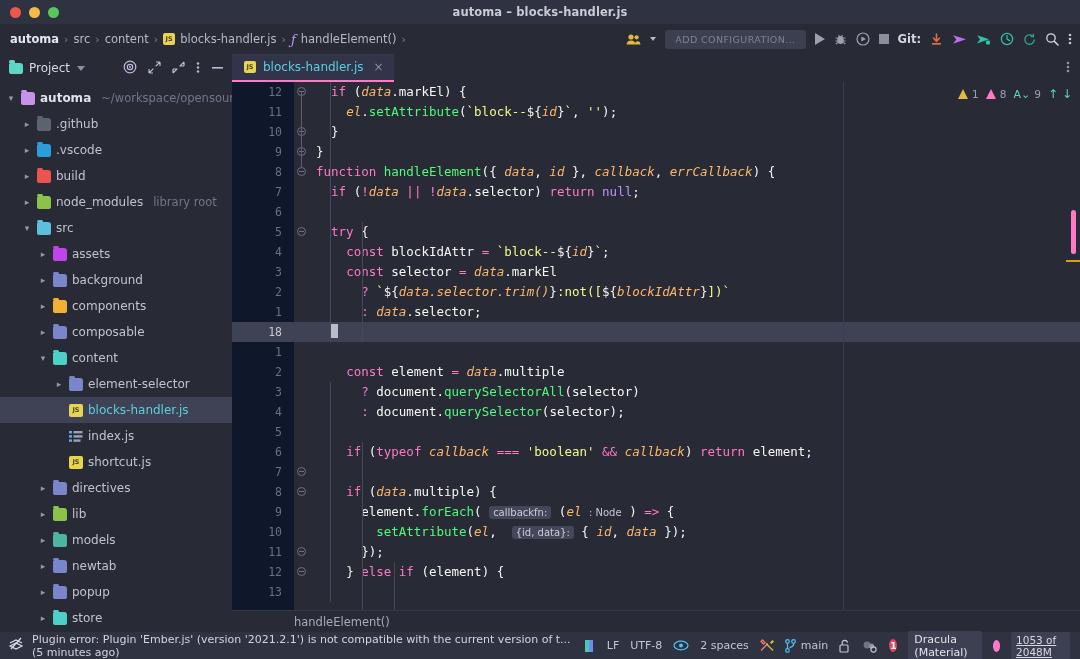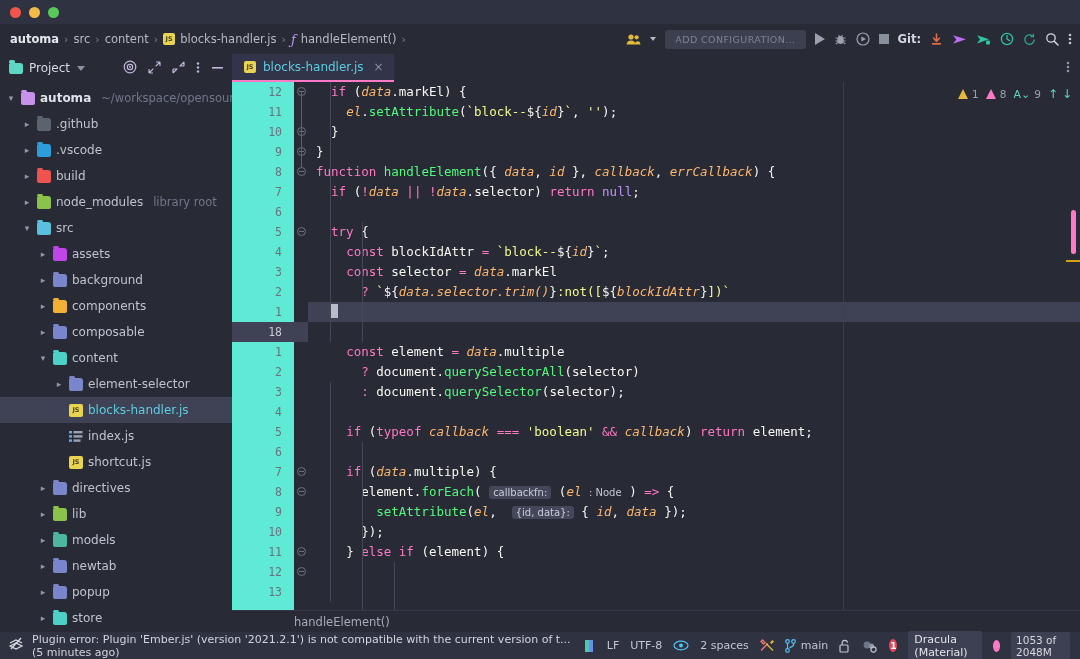--- a/index.html
+++ b/index.html
@@ -82,21 +82,21 @@
   .editor { flex: 1 1 auto; display: flex; flex-direction: column; min-width: 0; background: #282a36; }
   .tabs { height: 28px; flex: 0 0 28px; display: flex; align-items: stretch; background: #282a36; position: relative; }
   .tab {
     display: flex; align-items: center; gap: 7px; padding: 0 10px 0 12px;
     background: #32344a; border-bottom: 2.5px solid #ff79c6; font-size: 12px; color: #5bcfe0;
   }
   .tab .close { color: #8b90a1; font-size: 12px; margin-left: 3px; }
   .tabs-right { margin-left: auto; display: flex; align-items: center; padding-right: 10px; color: #9095a4; }
 
   .code-area { flex: 1 1 auto; display: flex; position: relative; min-height: 0; background: #282a36; overflow: hidden; }
-  .gutter { width: 62px; flex: 0 0 62px; background: #5eead4; position: relative; }
+  .gutter { width: 62px; flex: 0 0 62px; background: #0f172a; position: relative; }
   .fold { width: 14px; flex: 0 0 14px; background: #282a36; position: relative; }
   .codewrap { flex: 1 1 auto; position: relative; min-width: 0; overflow: hidden; }
   .margin-guide { position: absolute; left: 535px; top: 0; bottom: 0; width: 1px; background: #3b3e52; }
 
   .ln {
     height: 20px; line-height: 20px; text-align: right; padding-right: 12px;
     font-family: "DejaVu Sans Mono", monospace; font-size: 11.5px; color: #6b7085;
   }
   .ln.cur { color: #c7cad4; }
   .cl {
@@ -154,34 +154,35 @@
     padding: 0 10px 0 8px; gap: 8px; font-size: 11px; color: #c3c7d2;
   }
   .sb-msg { font-size: 11px; color: #d2d5de; }
   .sb-right { margin-left: auto; display: flex; align-items: center; gap: 11px; }
   .sb-item { display: flex; align-items: center; gap: 5px; white-space: nowrap; }
   .badge-red {
     width: 13px; height: 13px; border-radius: 50%; background: #e0475b; color: #fff;
     font-size: 9px; display: inline-flex; align-items: center; justify-content: center; font-weight: bold;
   }
   .pink-circ { width: 12px; height: 12px; border-radius: 50%; background: #ff79c6; }
-  .mem { background: #3d4052; padding: 2px 5px; border-radius: 2px; font-size: 10.5px; color: #d6d9e1; }
+  .mem { background: #3d4052; padding: 2px 5px; border-radius: 2px; font-size: 10.5px; color: #d6d9e1; text-decoration: underline; }
   .themebox { background: #3d4052; padding: 2px 6px; border-radius: 2px; font-size: 11px; color: #e2e4ea; }
 </style>
 </head>
 <body>
 
 <div class="app">
 
   <div class="titlebar">
     <div class="traffic">
       <div class="dot red"></div>
       <div class="dot yellow"></div>
       <div class="dot green"></div>
     </div>
+    <div class="win-title">automa – blocks-handler.js</div>
   </div>
 
   <div class="navbar">
     <div class="crumbs">
       <span class="root">automa</span>
       <span class="sep">›</span>
       <span class="seg">src</span>
       <span class="sep">›</span>
       <span class="seg">content</span>
       <span class="sep">›</span>
@@ -559,20 +560,21 @@
             <div class="cl"><span class="pun"> </span><span class="pun"> </span><span class="pun"> </span><span class="pun"> </span><span class="par">el</span><span class="pun">.</span><span class="fn">setAttribute</span><span class="pun">(</span><span class="str">`block--<span class="pun">${</span><span class="par">id</span><span class="pun">}</span>`</span><span class="pun">,</span><span class="pun"> </span><span class="str">''</span><span class="pun">)</span><span class="pun">;</span></div>
             <div class="cl"><span class="pun"> </span><span class="pun"> </span><span class="pun">}</span></div>
             <div class="cl"><span class="pun">}</span></div>
             <div class="cl"><span class="kw">function</span><span class="pun"> </span><span class="fn">handleElement</span><span class="pun">(</span><span class="pun">{</span><span class="pun"> </span><span class="par">data</span><span class="pun">,</span><span class="pun"> </span><span class="par">id</span><span class="pun"> </span><span class="pun">}</span><span class="pun">,</span><span class="pun"> </span><span class="par">callback</span><span class="pun">,</span><span class="pun"> </span><span class="par">errCallback</span><span class="pun">)</span><span class="pun"> </span><span class="pun">{</span></div>
             <div class="cl"><span class="pun"> </span><span class="pun"> </span><span class="kw">if</span><span class="pun"> </span><span class="pun">(</span><span class="op">!</span><span class="par">data</span><span class="pun"> </span><span class="op">||</span><span class="pun"> </span><span class="op">!</span><span class="par">data</span><span class="pun">.</span><span class="var">selector</span><span class="pun">)</span><span class="pun"> </span><span class="kw">return</span><span class="pun"> </span><span class="num">null</span><span class="pun">;</span></div>
             <div class="cl"></div>
             <div class="cl"><span class="pun"> </span><span class="pun"> </span><span class="kw">try</span><span class="pun"> </span><span class="pun">{</span></div>
             <div class="cl"><span class="pun"> </span><span class="pun"> </span><span class="pun"> </span><span class="pun"> </span><span class="kw">const</span><span class="pun"> </span><span class="var">blockIdAttr</span><span class="pun"> </span><span class="op">=</span><span class="pun"> </span><span class="str">`block--<span class="pun">${</span><span class="par">id</span><span class="pun">}</span>`</span><span class="pun">;</span></div>
             <div class="cl"><span class="pun"> </span><span class="pun"> </span><span class="pun"> </span><span class="pun"> </span><span class="kw">const</span><span class="pun"> </span><span class="var">selector</span><span class="pun"> </span><span class="op">=</span><span class="pun"> </span><span class="par">data</span><span class="pun">.</span><span class="var">markEl</span></div>
             <div class="cl"><span class="pun"> </span><span class="pun"> </span><span class="pun"> </span><span class="pun"> </span><span class="pun"> </span><span class="pun"> </span><span class="op">?</span><span class="pun"> </span><span class="str">`<span class="pun">${</span><span class="par">data.selector.trim()</span><span class="pun">}</span>:not([<span class="pun">${</span><span class="par">blockIdAttr</span><span class="pun">}</span>])`</span></div>
+            <div class="cl"><span class="pun"> </span><span class="pun"> </span><span class="pun"> </span><span class="pun"> </span><span class="pun"> </span><span class="pun"> </span><span class="op">:</span><span class="pun"> </span><span class="par">data</span><span class="pun">.</span><span class="var">selector</span><span class="pun">;</span></div>
             <div class="cl hl-line">  <span class="caret-blk"></span></div>
             <div class="cl"></div>
             <div class="cl"><span class="pun"> </span><span class="pun"> </span><span class="pun"> </span><span class="pun"> </span><span class="kw">const</span><span class="pun"> </span><span class="var">element</span><span class="pun"> </span><span class="op">=</span><span class="pun"> </span><span class="par">data</span><span class="pun">.</span><span class="var">multiple</span></div>
             <div class="cl"><span class="pun"> </span><span class="pun"> </span><span class="pun"> </span><span class="pun"> </span><span class="pun"> </span><span class="pun"> </span><span class="op">?</span><span class="pun"> </span><span class="var">document</span><span class="pun">.</span><span class="fn">querySelectorAll</span><span class="pun">(</span><span class="var">selector</span><span class="pun">)</span></div>
             <div class="cl"><span class="pun"> </span><span class="pun"> </span><span class="pun"> </span><span class="pun"> </span><span class="pun"> </span><span class="pun"> </span><span class="op">:</span><span class="pun"> </span><span class="var">document</span><span class="pun">.</span><span class="fn">querySelector</span><span class="pun">(</span><span class="var">selector</span><span class="pun">)</span><span class="pun">;</span></div>
             <div class="cl"></div>
             <div class="cl"><span class="pun"> </span><span class="pun"> </span><span class="pun"> </span><span class="pun"> </span><span class="kw">if</span><span class="pun"> </span><span class="pun">(</span><span class="kw">typeof</span><span class="pun"> </span><span class="par">callback</span><span class="pun"> </span><span class="op">===</span><span class="pun"> </span><span class="str">'boolean'</span><span class="pun"> </span><span class="op">&amp;&amp;</span><span class="pun"> </span><span class="par">callback</span><span class="pun">)</span><span class="pun"> </span><span class="kw">return</span><span class="pun"> </span><span class="var">element</span><span class="pun">;</span></div>
             <div class="cl"></div>
             <div class="cl"><span class="pun"> </span><span class="pun"> </span><span class="pun"> </span><span class="pun"> </span><span class="kw">if</span><span class="pun"> </span><span class="pun">(</span><span class="par">data</span><span class="pun">.</span><span class="var">multiple</span><span class="pun">)</span><span class="pun"> </span><span class="pun">{</span></div>
             <div class="cl">      <span class="var">element</span><span class="pun">.</span><span class="fn">forEach</span><span class="pun">(</span> <span class="hint">callbackfn:</span> <span class="pun">(</span><span class="par">el</span> <span class="typ">: Node</span> <span class="pun">)</span> <span class="kw">=&gt;</span> <span class="pun">{</span></div>

